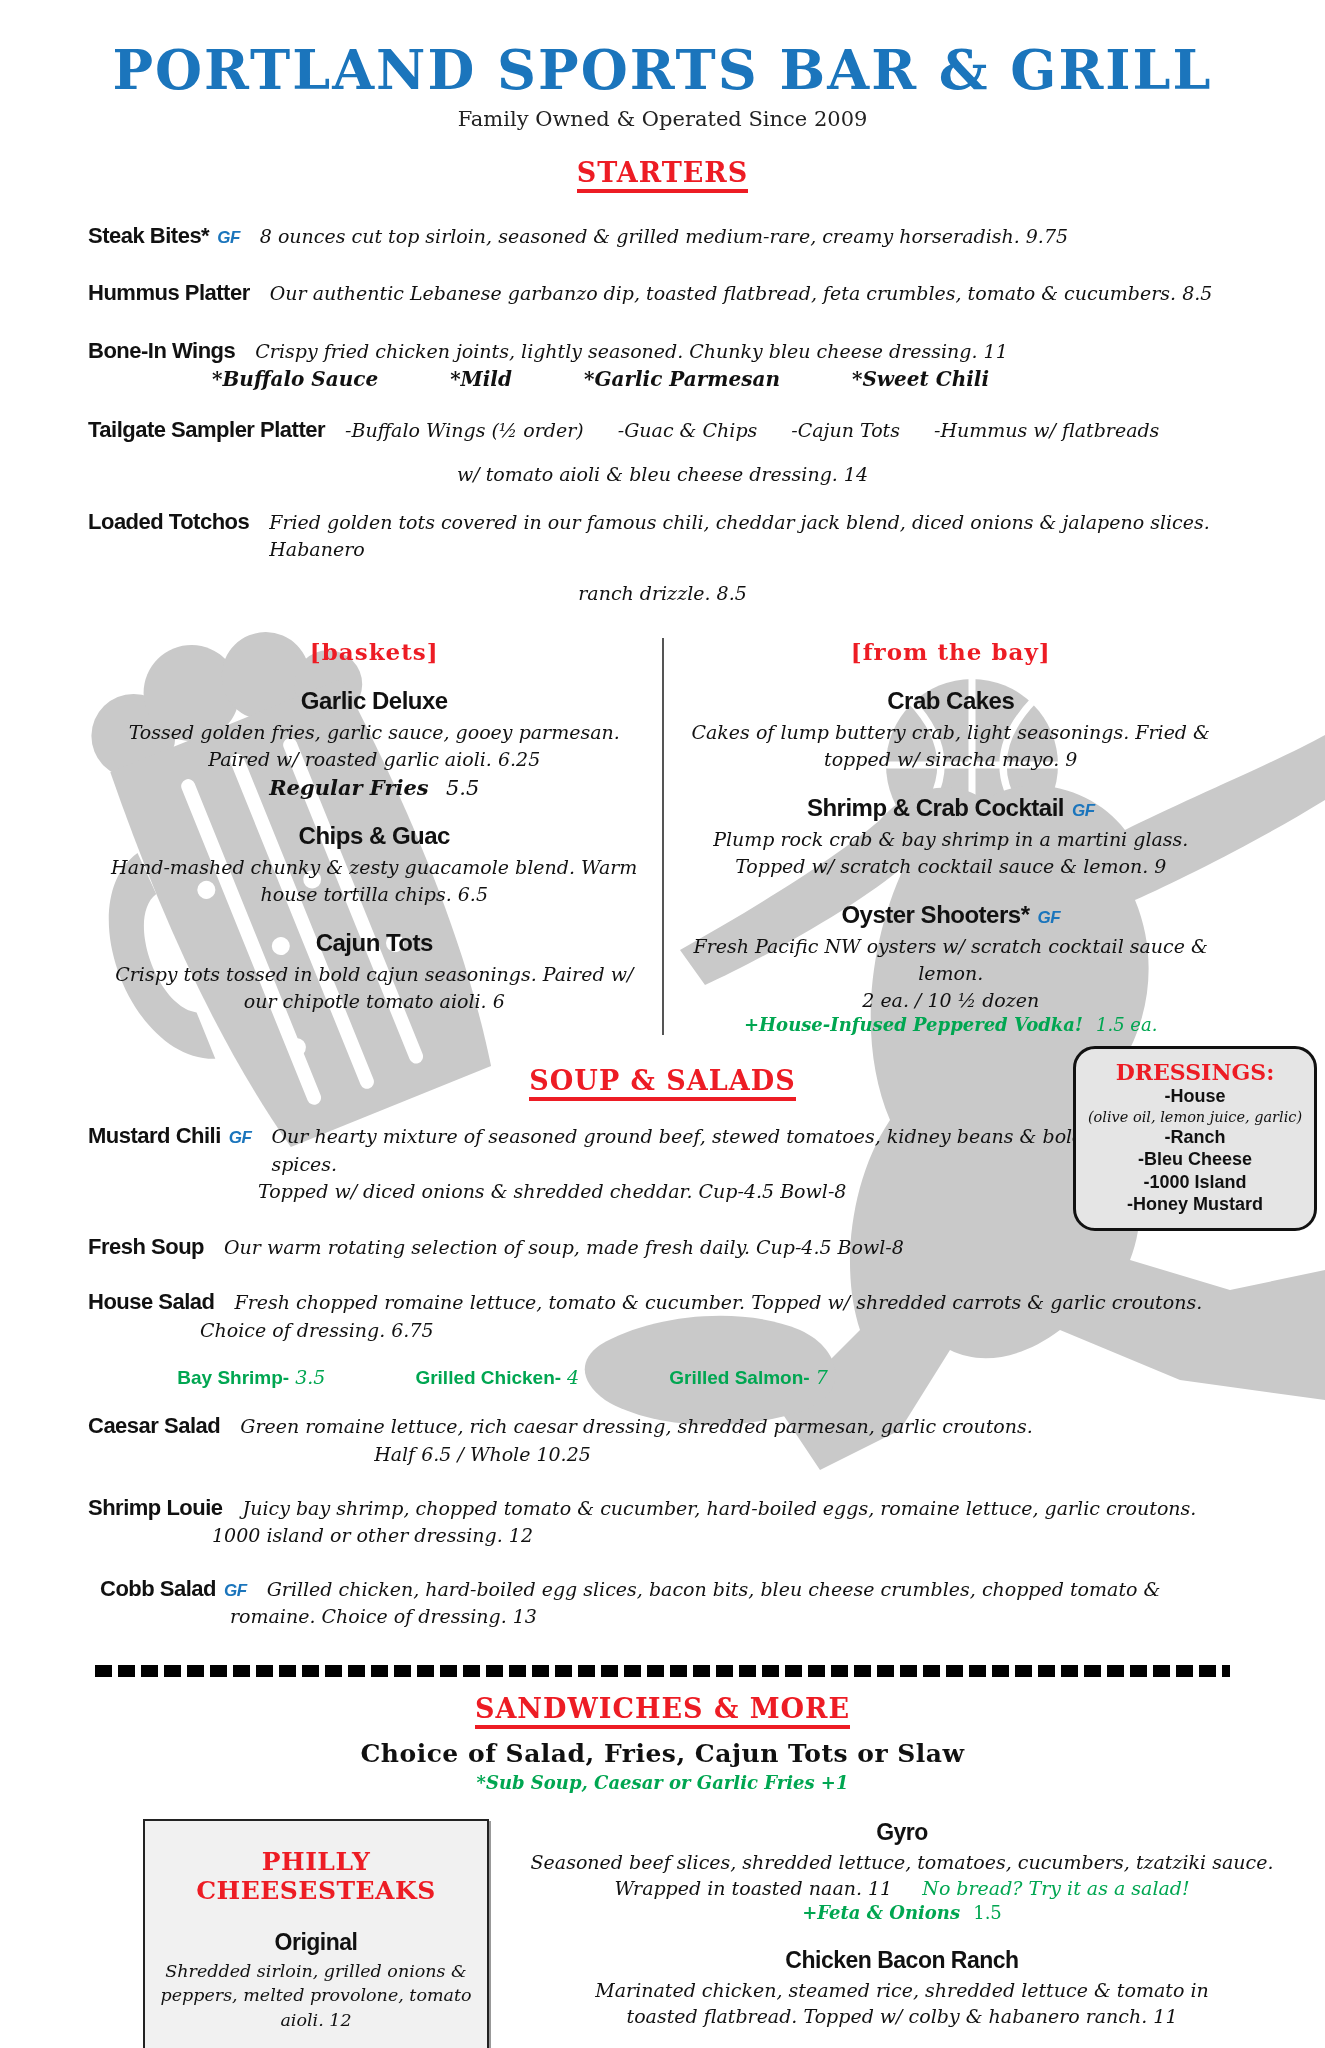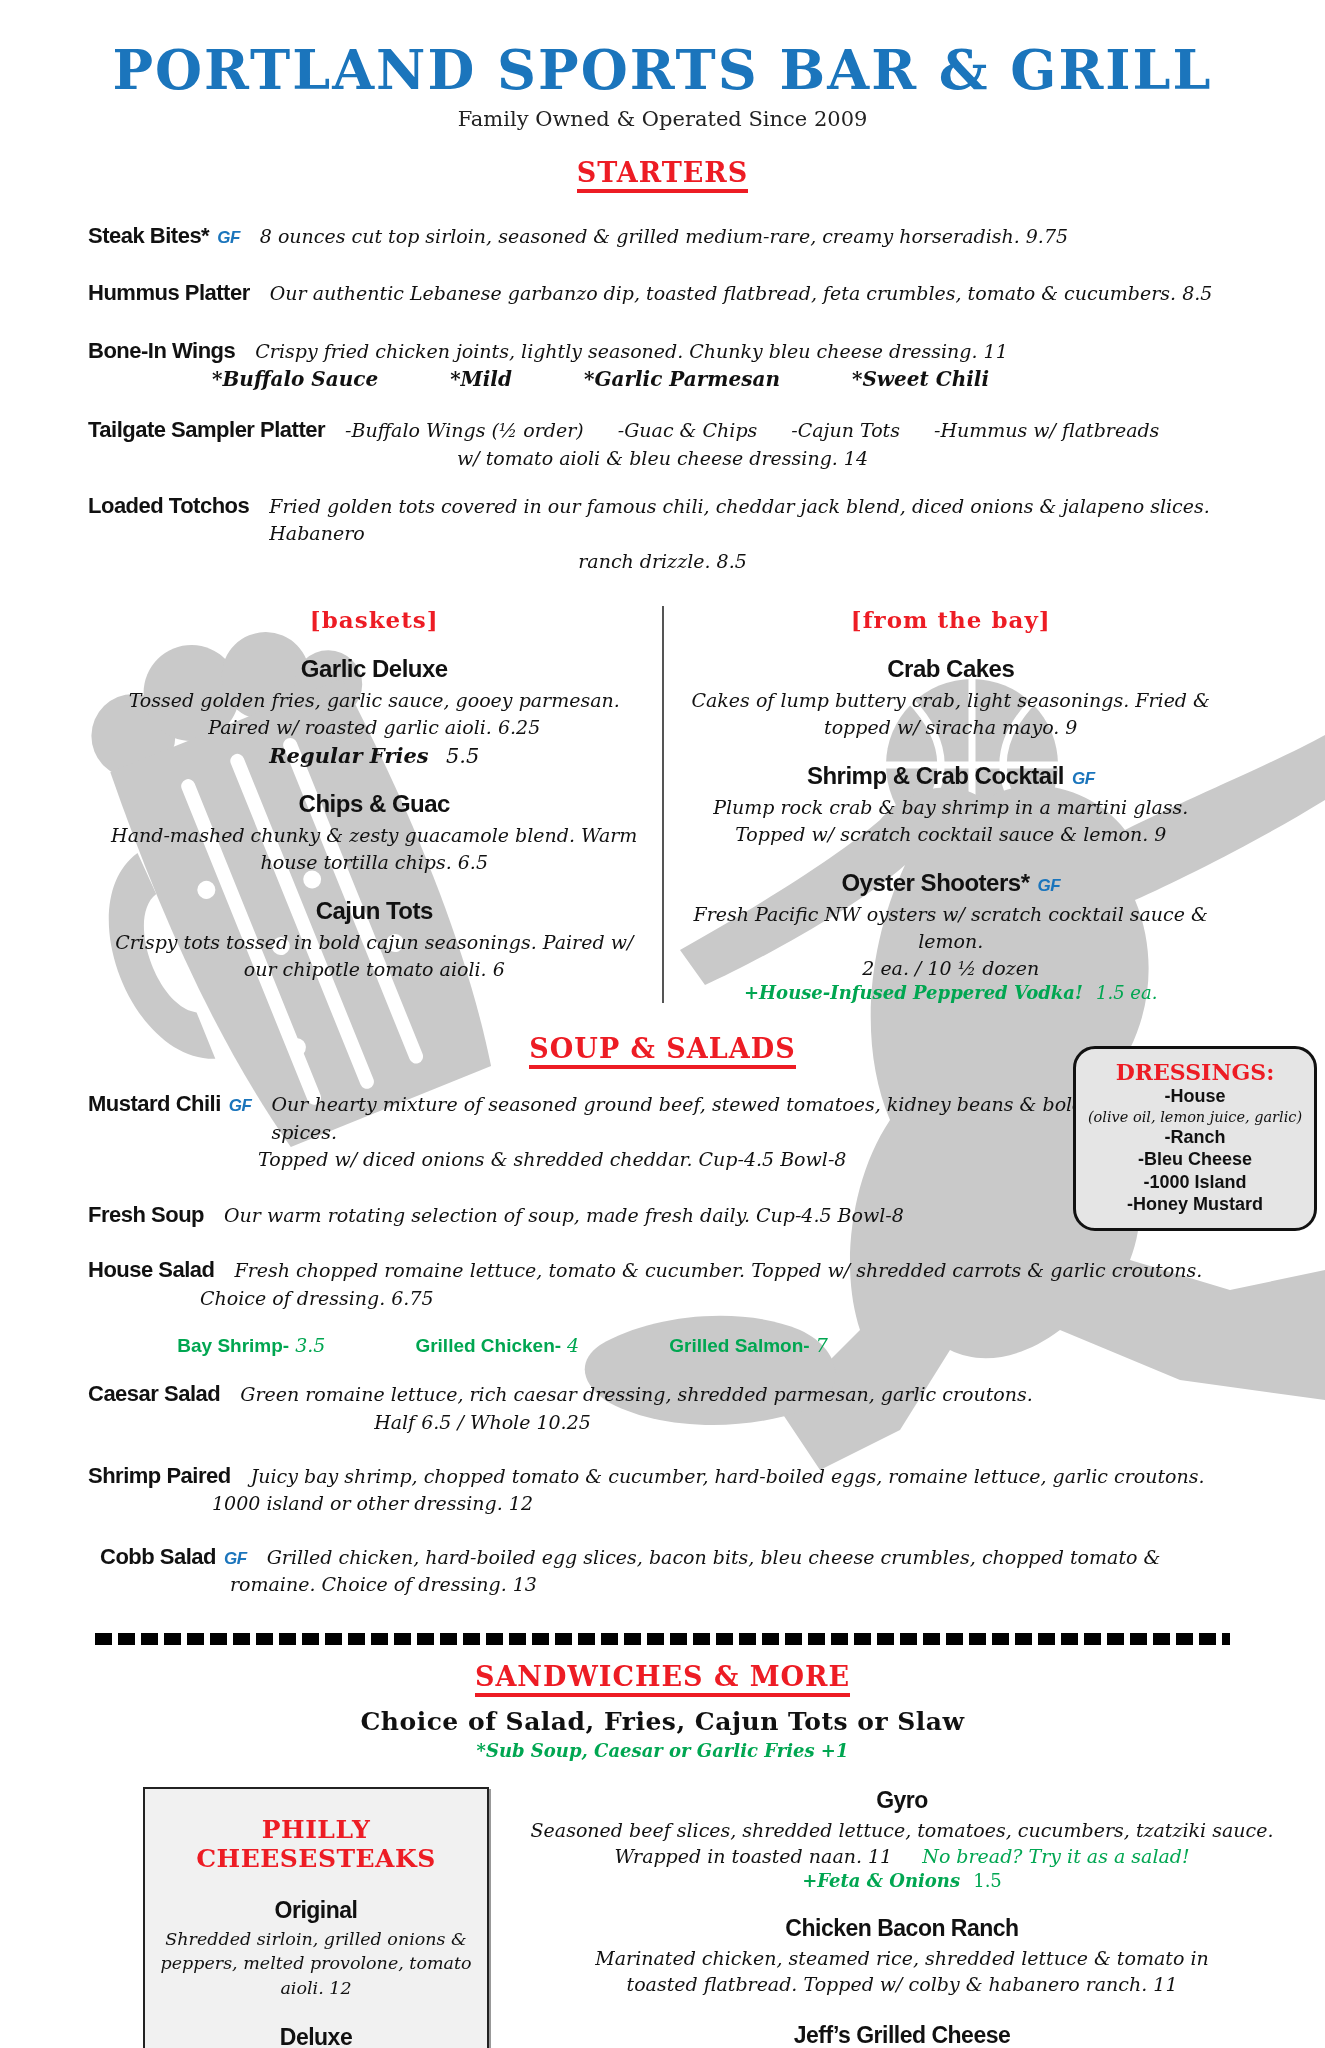--- a/index.html
+++ b/index.html
@@ -31,21 +31,21 @@
     letter-spacing:-0.5px;white-space:nowrap;flex:0 0 auto;
   }
   .gf{
     font-family:"Liberation Sans",sans-serif;font-weight:bold;font-style:italic;
     color:#1b75bc;font-size:17px;margin-left:8px;
   }
   .item-desc{font-style:italic;font-size:19px;margin-left:20px;line-height:1.45;}
   .sub-line{font-size:19px;font-style:italic;line-height:1.45;}
   .wings-opts{display:flex;gap:72px;padding-left:212px;margin-top:2px;font-weight:bold;font-style:italic;font-size:20px;}
   .tailgate-comps{display:flex;gap:34px;font-style:italic;font-size:19px;}
-  .center-line{text-align:center;font-style:italic;font-size:19px;margin-top:2px;}
+  .center-line{text-align:center;font-style:italic;font-size:19px;margin-top:18px;}
   
   .two-col{display:flex;margin-top:34px;padding:0 105px;}
   .col{flex:1;text-align:center;}
   .col-left{border-right:2px solid #555;padding-right:18px;}
   .col-right{padding-left:18px;}
   .bracket-head{font-family:"DejaVu Serif",serif;font-weight:800;font-size:23px;color:#ed1c24;letter-spacing:1px;}
   .col-item{margin-top:22px;}
   .col-item-name{font-family:"Liberation Sans",sans-serif;font-weight:bold;font-size:24px;letter-spacing:-0.5px;}
   .col-item-desc{font-style:italic;font-size:19px;line-height:1.4;margin-top:4px;}
   .reg-fries{font-weight:bold;font-style:italic;font-size:21px;margin-top:3px;}
@@ -273,21 +273,21 @@
   <div>
     <div class="item-row" style="margin-top:24px;">
       <div class="item-label">Caesar Salad</div>
       <div class="item-desc">Green romaine lettuce, rich caesar dressing, shredded parmesan, garlic croutons.</div>
     </div>
     <div class="sub-line caesar-line2">Half 6.5 /  Whole 10.25</div>
   </div>
 
   <div>
     <div class="item-row" style="margin-top:26px;">
-      <div class="item-label">Shrimp Paired</div>
+      <div class="item-label">Shrimp Louie</div>
       <div class="item-desc">Juicy bay shrimp, chopped tomato &amp; cucumber, hard-boiled eggs, romaine lettuce, garlic croutons.</div>
     </div>
     <div class="sub-line" style="padding-left:212px;">1000 island or other dressing.  12</div>
   </div>
 
   <div>
     <div class="item-row" style="margin-top:26px;padding-left:100px;">
       <div class="item-label"><span>Cobb Salad</span><span class="gf">GF</span></div>
       <div class="item-desc">Grilled chicken, hard-boiled egg slices, bacon bits, bleu cheese crumbles, chopped tomato &amp;</div>
     </div>

